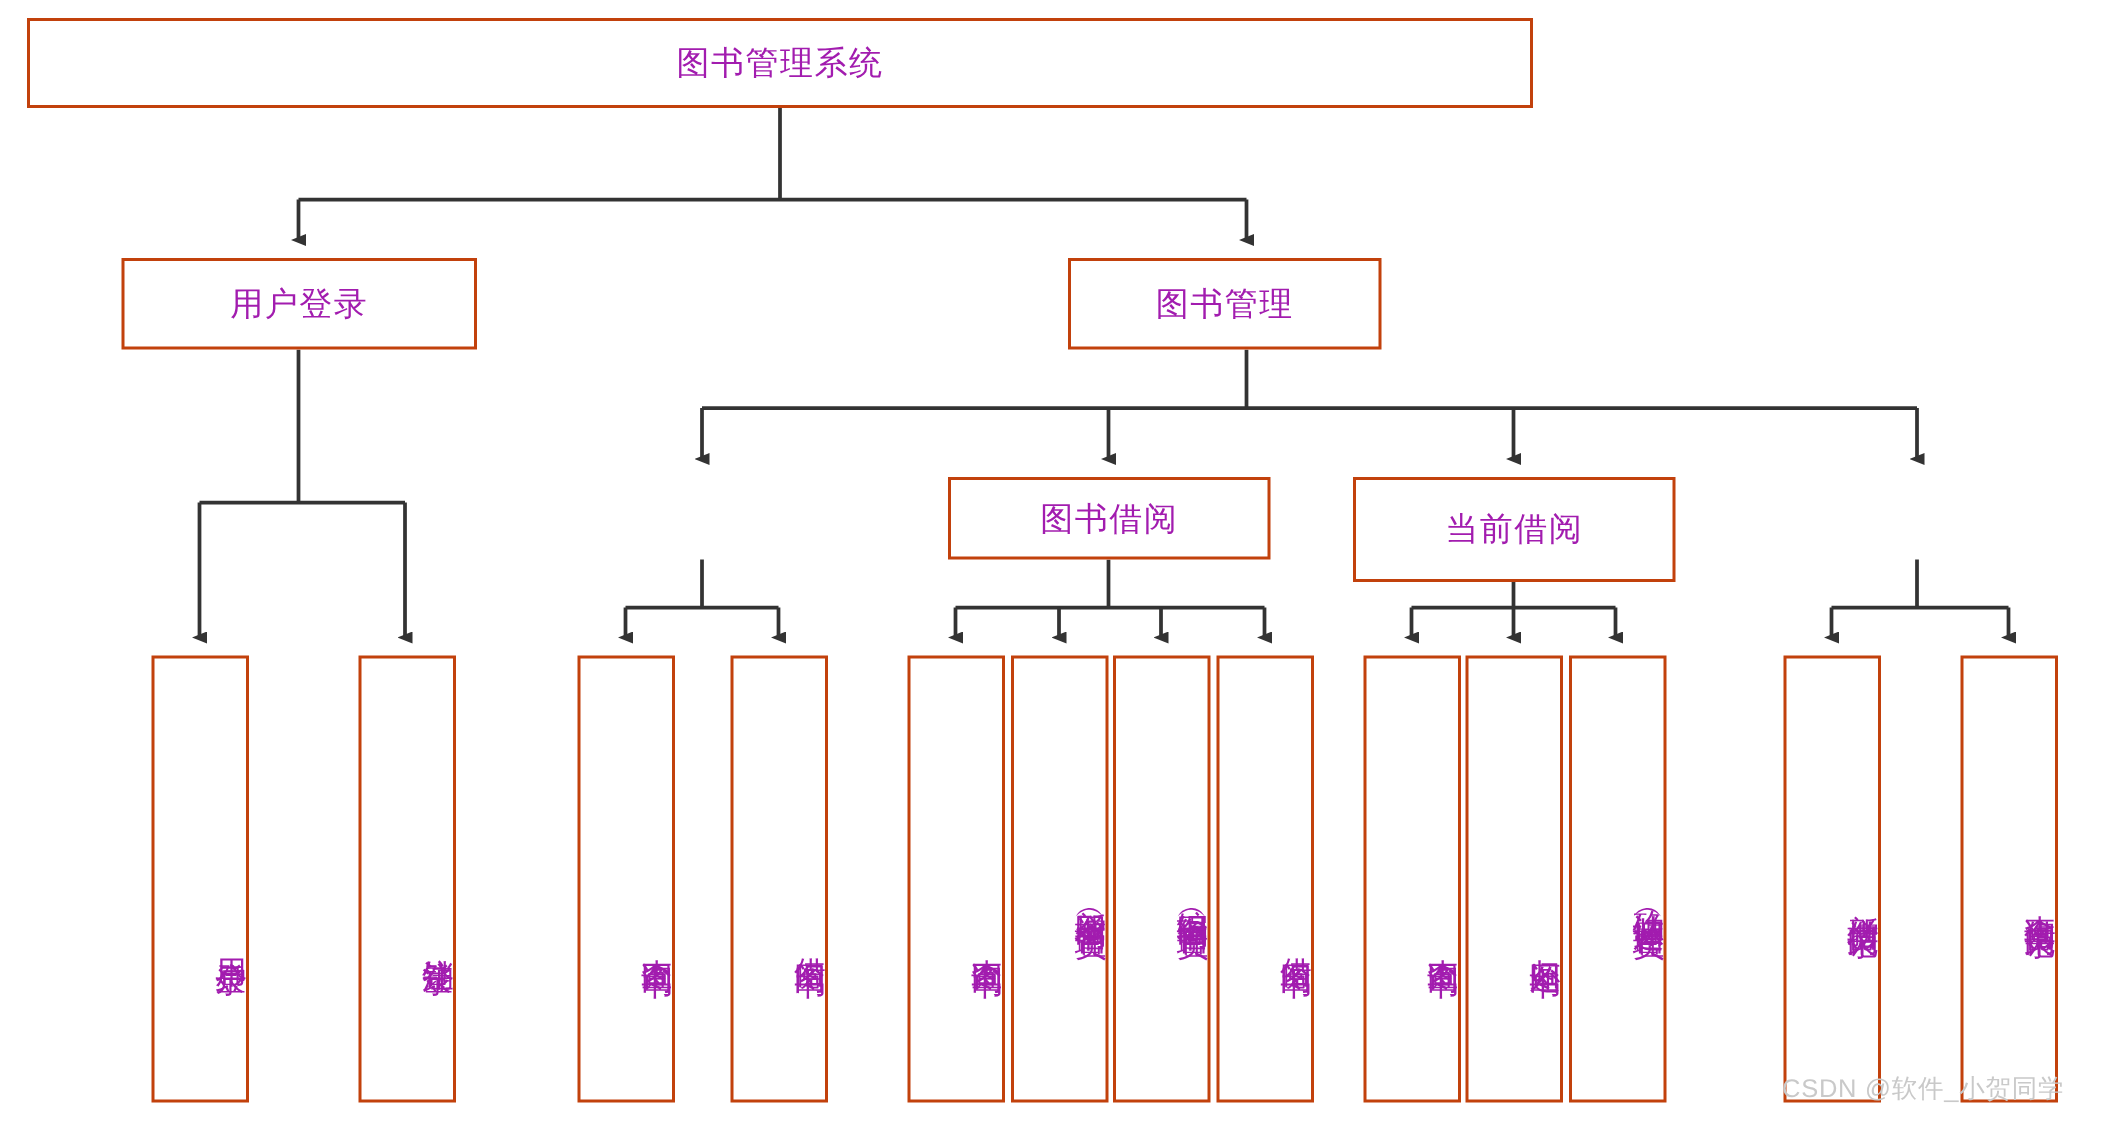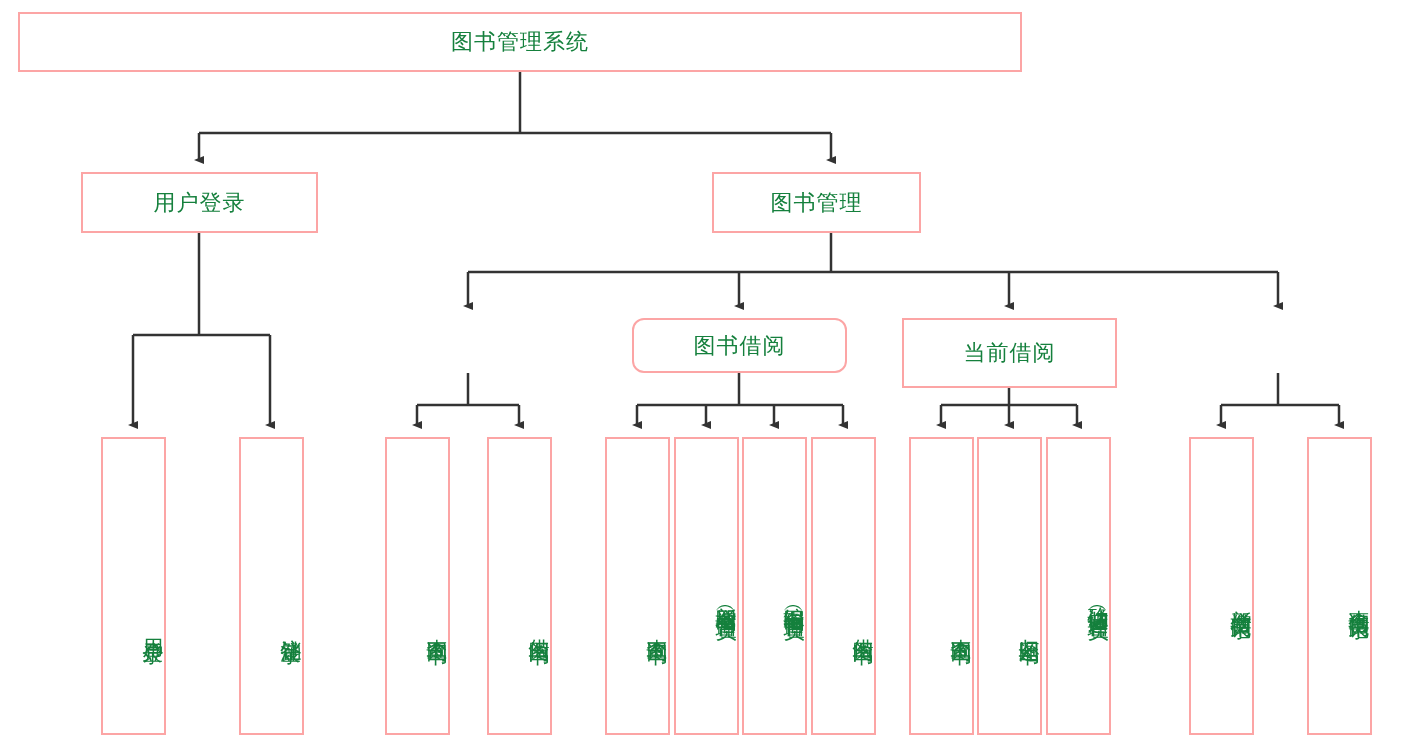--- a/index.html
+++ b/index.html
@@ -23,25 +23,25 @@
     position: absolute;
     left: 0;
     top: 0;
     width: 1405px;
     height: 747px;
   }
   .node {
     position: absolute;
     box-sizing: border-box;
     background: #ffffff;
-    border: 2px solid #fca5a5;
+    border: 2px solid #c2410c;
     display: flex;
     align-items: center;
     justify-content: center;
-    color: #15803d;
+    color: #a21caf;
   }
   .node-h {
     font-size: 22px;
     letter-spacing: 1px;
     white-space: nowrap;
   }
   .node-v {
     font-size: 21px;
     letter-spacing: 2px;
     writing-mode: vertical-rl;
@@ -122,21 +122,21 @@
     <span>图书管理系统</span>
   </div>
 
   <div class="node node-h" style="left:81px; top:172px; width:237px; height:61px;">
     <span>用户登录</span>
   </div>
   <div class="node node-h" style="left:712px; top:172px; width:209px; height:61px;">
     <span>图书管理</span>
   </div>
 
-  <div class="node node-h" style="left:632px; top:318px; width:215px; height:55px;border-radius:12px;">
+  <div class="node node-h" style="left:632px; top:318px; width:215px; height:55px;">
     <span>图书借阅</span>
   </div>
   <div class="node node-h" style="left:902px; top:318px; width:215px; height:70px;">
     <span>当前借阅</span>
   </div>
 
   <div class="node node-v pad-top-lg" style="left:101px; top:437px; width:65px; height:298px;">
     <span>用户登录</span>
   </div>
   <div class="node node-v pad-top-lg" style="left:239px; top:437px; width:65px; height:298px;">
@@ -173,14 +173,15 @@
     <span>确认归还（管理员）</span>
   </div>
 
   <div class="node node-v pad-top-md" style="left:1189px; top:437px; width:65px; height:298px;">
     <span>新增借阅记录</span>
   </div>
   <div class="node node-v pad-top-md" style="left:1307px; top:437px; width:65px; height:298px;">
     <span>查询借阅记录</span>
   </div>
 
+  <div class="watermark">CSDN @软件_小贺同学</div>
 
 </div>
 
 </body></html>

